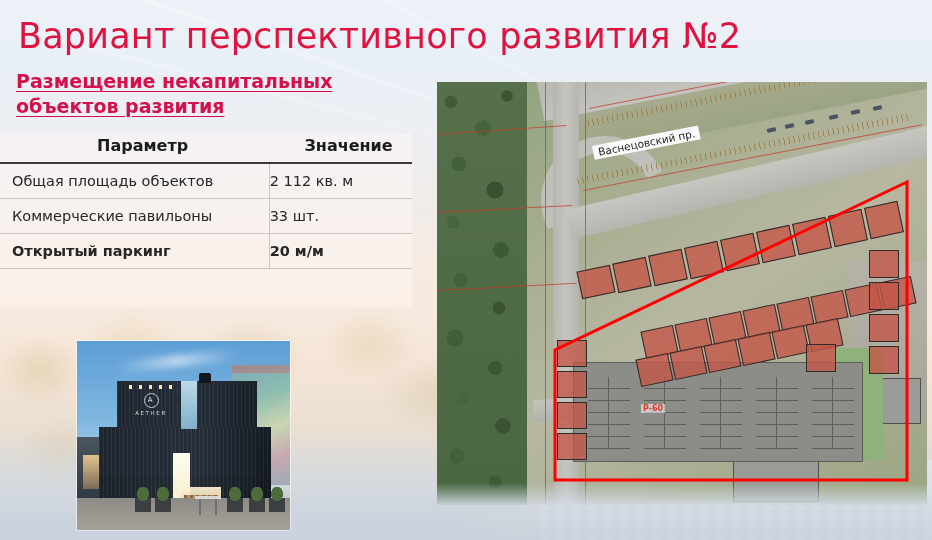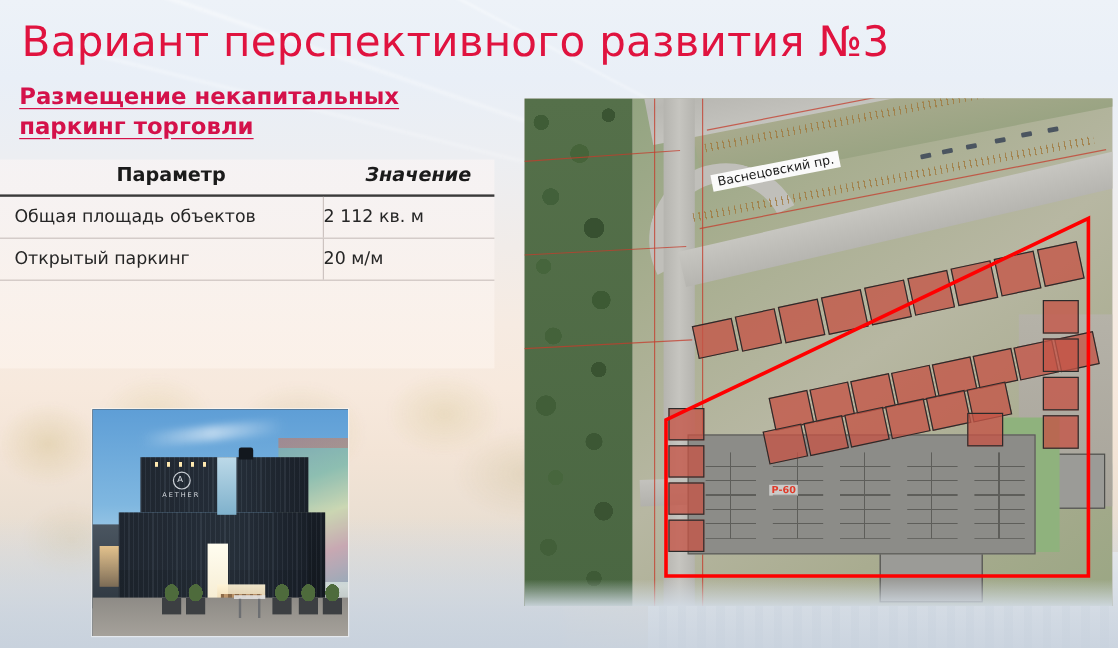--- a/index.html
+++ b/index.html
@@ -130,32 +130,32 @@
   }
   table.params th {
     font-size: 16px;
     font-weight: bold;
     color: #1b1b1b;
     padding: 3px 0 7px 16px;
     text-align: center;
     border-bottom: 2px solid #3a3a3a;
   }
   table.params th.c1 { width: 272px; }
-  table.params th.c2 { width: 140px; font-style: italic; }
+  table.params th.c2 { width: 140px; }
   table.params td {
     padding: 9px 0 9px 12px;
     border-bottom: 1px solid rgba(200,190,186,0.9);
     vertical-align: middle;
     white-space: nowrap;
   }
   table.params td.val {
     padding-left: 0;
     border-left: 1px solid rgba(200,190,186,0.9);
   }
-  table.params tr:last-child td { border-bottom: 1px solid rgba(200,190,186,0.9); }
+  table.params tr:last-child td { border-bottom: 1px solid rgba(200,190,186,0.9); font-weight: bold; }
 
   
   .analog-photo {
     position: absolute;
     left: 77px; top: 341px;
     width: 213px; height: 189px;
     overflow: hidden;
     background: #1d232b;
     box-shadow: 0 0 0 1px rgba(255,255,255,0.5);
   }
@@ -410,35 +410,39 @@
 
   <div class="bg-base"></div>
   <div class="bg-streak streak-1"></div>
   <div class="bg-streak streak-2"></div>
   <div class="bg-streak streak-3"></div>
   <div class="bg-trees"></div>
   <div class="bg-road"></div>
   <div class="bg-buildings"></div>
   <div class="bg-bottom-haze"></div>
 
-  <div class="title">Вариант перспективного развития №3</div>
-  <div class="subtitle">Размещение некапитальных паркинг торговли</div>
+  <div class="title">Вариант перспективного развития №2</div>
+  <div class="subtitle">Размещение некапитальных объектов развития</div>
 
   <div class="table-wrap">
     <table class="params">
       <thead>
         <tr>
           <th class="c1">Параметр</th>
           <th class="c2">Значение</th>
         </tr>
       </thead>
       <tbody>
         <tr>
           <td>Общая площадь объектов</td>
           <td class="val">2 112 кв. м</td>
+        </tr>
+        <tr>
+          <td>Коммерческие павильоны</td>
+          <td class="val">33 шт.</td>
         </tr>
         <tr>
           <td>Открытый паркинг</td>
           <td class="val">20 м/м</td>
         </tr>
       </tbody>
     </table>
   </div>
 
 

